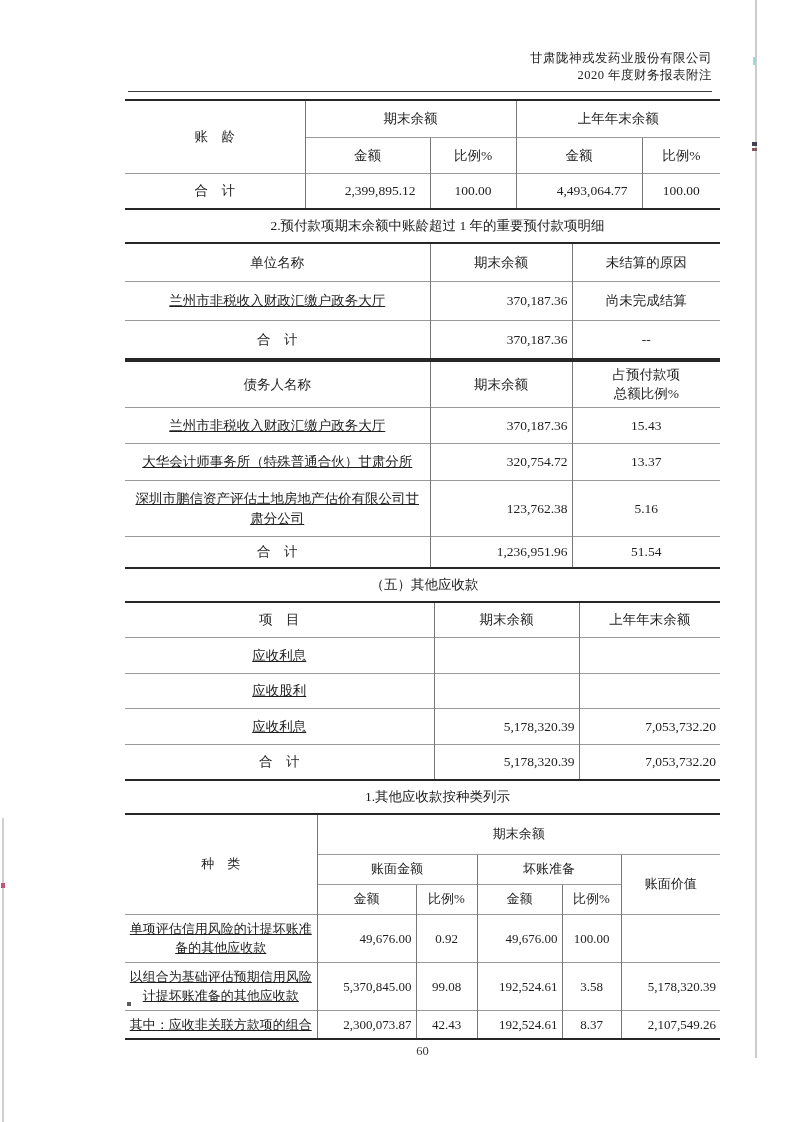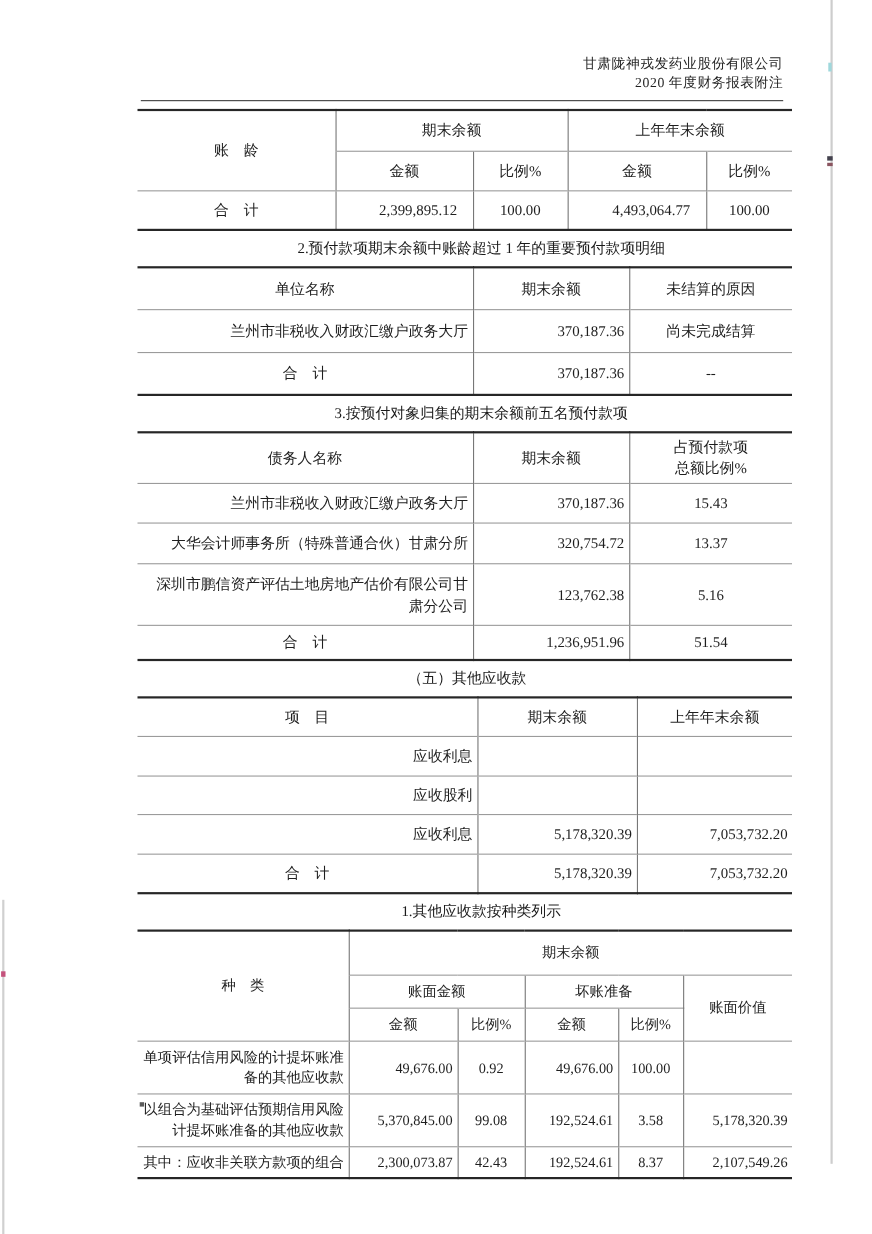--- a/index.html
+++ b/index.html
@@ -21,21 +21,21 @@
   .sec-major { margin-left:4px; }
 
   table {
     width:595px; border-collapse:collapse; table-layout:fixed;
     border-top:2.5px solid #262626; border-bottom:2.5px solid #262626;
     font-size:13.5px;
   }
   th, td { font-weight:normal; vertical-align:middle; line-height:1.45; padding:7px 4px; text-align:center; }
   .vl { border-left:1px solid #777777; }
   .hl { border-top:1px solid #9b9b9b; }
-  .name-cell { text-align:right; padding-left:6px; }
+  .name-cell { text-align:center; padding-left:6px;text-decoration:underline; }
   .num { text-align:right; padding-right:14px; }
   .ctr { text-align:center; }
 
   .t1 th { padding:8px 4px; }
   .t2 th, .t2 td { padding:9px 4px;margin-left:48px; }
   .t3 th { padding:4px 4px; line-height:1.3; }
   .t3 td { padding:8px 4px; }
   .t3 .total td { padding:5px 4px; }
   .t4 th, .t4 td { padding:7.5px 4px;margin-top:20px; }
   .t5 { font-size:13px; }
@@ -112,21 +112,20 @@
         <td class="hl vl ctr">尚未完成结算</td>
       </tr>
       <tr>
         <td class="hl ctr">合　计</td>
         <td class="hl vl num">370,187.36</td>
         <td class="hl vl ctr">--</td>
       </tr>
     </tbody>
       </table>
 
-    <div class="sec-title">3.按预付对象归集的期末余额前五名预付款项</div>
 
     <table class="t3">
       <colgroup>
         <col style="width:305px">
           <col style="width:142px">
         <col style="width:148px">
       </colgroup>
       <tbody>
           <tr>
         <th>债务人名称</th>
@@ -245,20 +244,21 @@
         <td class="hl vl ctr">42.43</td>
         <td class="hl vl num">192,524.61</td>
         <td class="hl vl ctr">8.37</td>
         <td class="hl vl num">2,107,549.26</td>
       </tr>
     </tbody>
       </table>
 
   </div>
 
+  <div class="footer-pagenum">60</div>
 
   <div class="artifact" style="left:755px;top:0;width:1.5px;height:1058px;background:#cdcdcd;"></div>
   <div class="artifact" style="left:753px;top:57px;width:3px;height:8px;background:#9fd8dc;"></div>
   <div class="artifact" style="left:752px;top:142px;width:5px;height:4px;background:#44424e;"></div>
   <div class="artifact" style="left:752px;top:148px;width:5px;height:3px;background:#8a5560;"></div>
   <div class="artifact" style="left:2px;top:818px;width:2px;height:304px;background:#d0d0d0;"></div>
   <div class="artifact" style="left:1px;top:883px;width:4px;height:5px;background:#c4527c;"></div>
   <div class="artifact" style="left:127px;top:1002px;width:4px;height:4px;background:#5a5a5a;"></div>
 
 </div>

